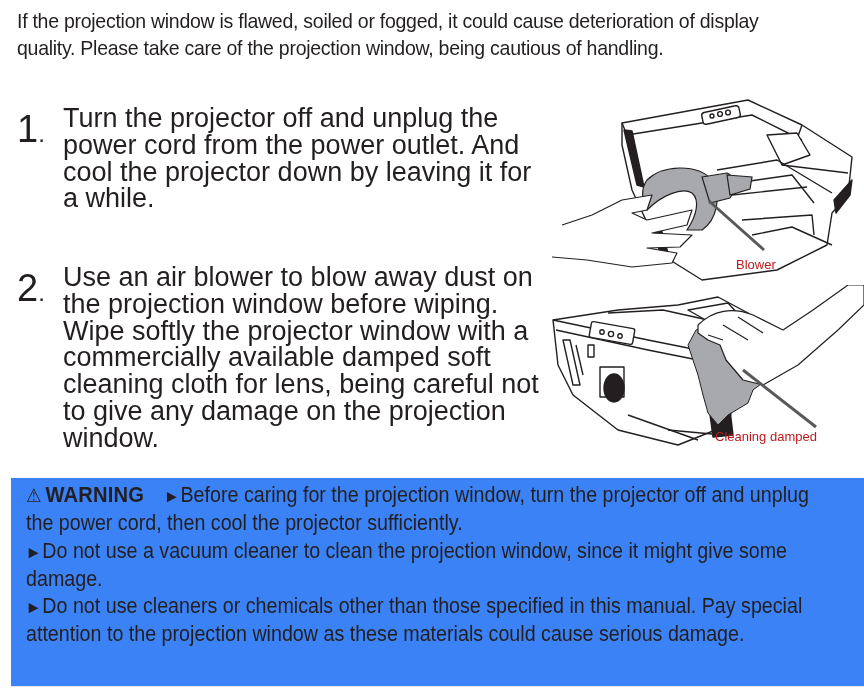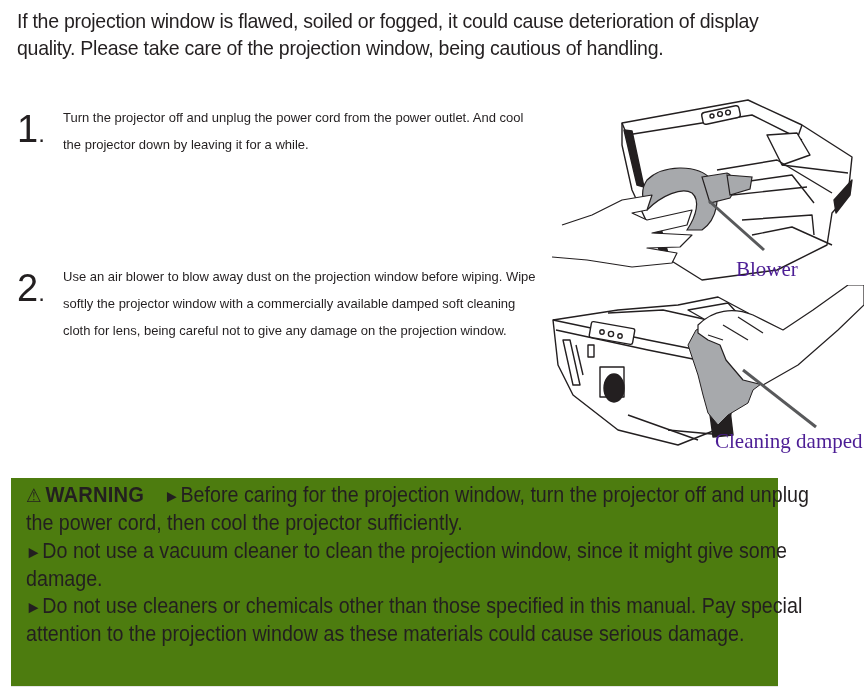--- a/index.html
+++ b/index.html
@@ -40,52 +40,52 @@
       line-height: 38px;
       font-family: "Liberation Sans", sans-serif;
     }
     .step-num .dot {
       font-size: 24px;
     }
     .step-text {
       position: absolute;
       left: 46px;
       top: 0;
-      font-size: 13px;
+      font-size: 27px;
       line-height: 26.8px;
       font-family: "Liberation Sans", sans-serif;
       width: 480px;
     }
     #step1 { top: 105px; }
     #step1 .step-num { top: 5px; }
     #step2 { top: 264px; }
     #step2 .step-num { top: 5px; }
 
     .illus {
       position: absolute;
     }
     #illus-blower { left: 552px; top: 95px; width: 312px; height: 190px; }
     #illus-cloth { left: 548px; top: 285px; width: 316px; height: 170px; }
     .illus-label {
       position: absolute;
-      font-size: 21px;
-      font-family: Liberation Serif, serif;
-      color: #4c1d95;
+      font-size: 13px;
+      font-family: Liberation Sans, sans-serif;
+      color: #b91c1c;
       white-space: nowrap;
     }
     #label-blower { left: 736px; top: 257px; }
     #label-cloth { left: 715px; top: 429px; }
 
     .warning-box {
       position: absolute;
       left: 11px;
       top: 478px;
-      width: 767px;
+      width: 853px;
       height: 208px;
-      background: #4d7c0f;
+      background: #3b82f6;
       border-bottom: 1px solid #e6e6e6;
     }
     .warning-content {
       position: absolute;
       left: 15px;
       top: 3px;
       width: 880px;
       font-size: 21.5px;
       line-height: 27.3px;
       font-family: "Liberation Sans", sans-serif;

